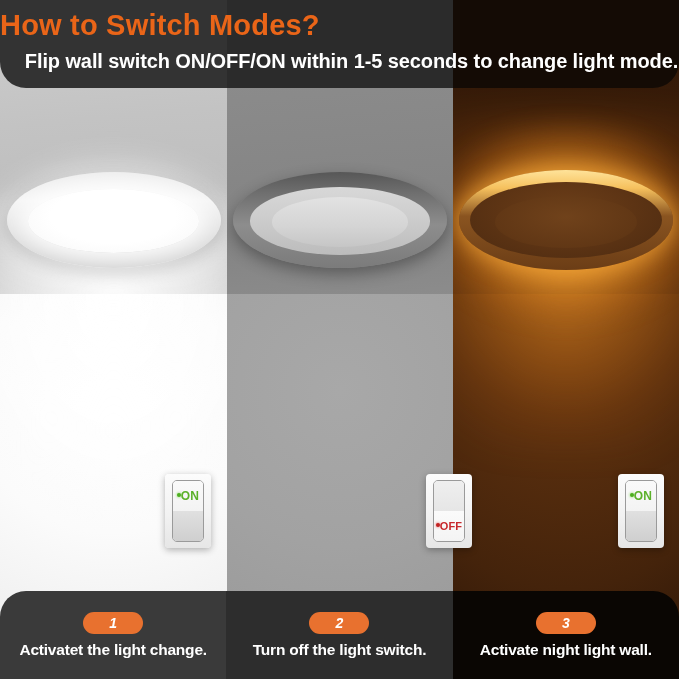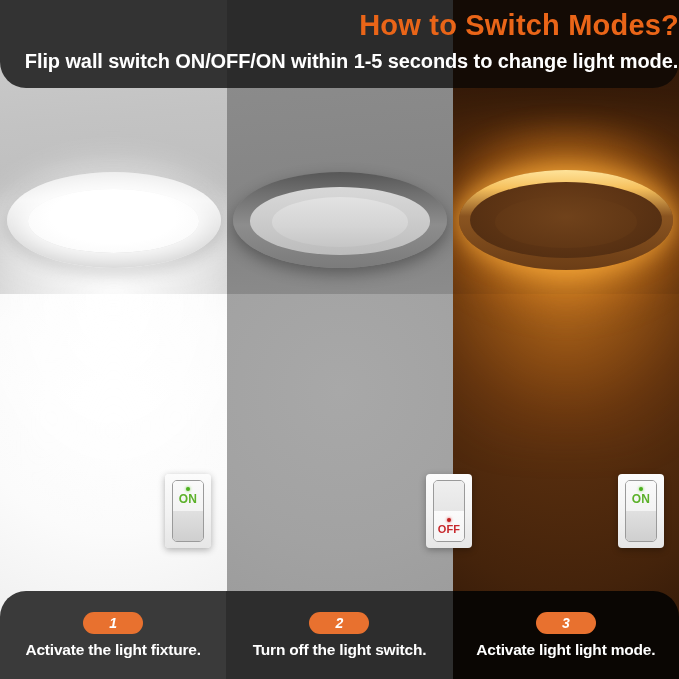--- a/index.html
+++ b/index.html
@@ -78,42 +78,42 @@
       background:radial-gradient(ellipse at 50% 40%,#70421b 0%,#613715 70%,#553010 100%);}
 
   
   .switch{position:absolute;width:46px;height:74px;border-radius:4px;
       background:linear-gradient(180deg,#fcfcfc 0%,#f2f2f2 55%,#e6e6e6 100%);
       box-shadow:0 2px 7px rgba(0,0,0,.30);
       display:flex;align-items:center;justify-content:center;}
   .rocker{position:relative;width:30px;height:60px;border-radius:5px;
       border:1px solid #9a9a9a;overflow:hidden;
       background:#f4f4f4;display:flex;flex-direction:column;}
-  .rocker .half{flex:1;display:flex;flex-direction:column;align-items:center;justify-content:center;}
+  .rocker .half{flex:1;display:flex;flex-direction:row;align-items:center;justify-content:center;}
   .rocker .top-half{background:linear-gradient(180deg,#fafafa 0%,#f3f3f3 100%);}
   .rocker .bot-half{background:linear-gradient(180deg,#e0e0e0 0%,#cfcfcf 100%);}
   .rocker.off-state .top-half{background:linear-gradient(180deg,#efefef 0%,#e6e6e6 100%);}
   .rocker.off-state .bot-half{background:linear-gradient(180deg,#fbfbfb 0%,#f4f4f4 100%);}
   .led{width:4px;height:4px;border-radius:50%;margin-bottom:2px;}
   .led-on{background:#4caf1f;box-shadow:0 0 3px #6ed13a;}
   .led-off{background:#c12222;box-shadow:0 0 3px #e04646;}
   .sw-label{font-size:12px;font-weight:bold;line-height:1;letter-spacing:.2px;}
   .sw-on{color:#5cb12a;}
   .sw-off{color:#c7282c;font-size:11px;}
 
   .switch-1{left:165px;top:474px;}
   .switch-2{left:391px;top:474px;margin-left:35px;}
   .switch-3{left:618px;top:474px;}
 
   
   #header{position:absolute;left:0;top:0;width:679px;height:88px;
       border-bottom-left-radius:26px;border-bottom-right-radius:26px;
       background:linear-gradient(90deg,#333333 0%,#333333 33.4%,#2b2b2b 33.4%,#2b2b2b 66.7%,#140b05 66.7%,#140b05 100%);
       overflow:hidden;}
-  #title{position:absolute;left:0;top:9px;width:679px;text-align:right;
+  #title{position:absolute;left:0;top:9px;width:679px;text-align:left;
       color:#ea6518;font-size:29px;font-weight:bold;letter-spacing:.2px;}
   #subtitle{position:absolute;left:12px;top:50px;width:679px;text-align:center;
       color:#ffffff;font-size:20px;font-weight:bold;letter-spacing:-.1px;}
 
   
   #footer{position:absolute;left:0;bottom:0;width:679px;height:88px;
       border-top-left-radius:26px;border-top-right-radius:26px;
       display:flex;overflow:hidden;}
   .foot-cell{flex:1;display:flex;flex-direction:column;align-items:center;
       justify-content:center;gap:7px;height:100%;}
@@ -197,25 +197,25 @@
   </div>
 
   <div id="header">
     <div id="title">How to Switch Modes?</div>
     <div id="subtitle">Flip wall switch ON/OFF/ON within 1-5 seconds to change light mode.</div>
   </div>
 
   <div id="footer">
     <div class="foot-cell foot-1">
       <div class="badge">1</div>
-      <div class="foot-caption">Activate the light fixture.</div>
+      <div class="foot-caption">Activatet the light change.</div>
     </div>
     <div class="foot-cell foot-2">
       <div class="badge">2</div>
       <div class="foot-caption">Turn off the light switch.</div>
     </div>
     <div class="foot-cell foot-3">
       <div class="badge">3</div>
-      <div class="foot-caption">Activate light light mode.</div>
+      <div class="foot-caption">Activate night light wall.</div>
     </div>
   </div>
 
 </div>
 
 </body></html>

